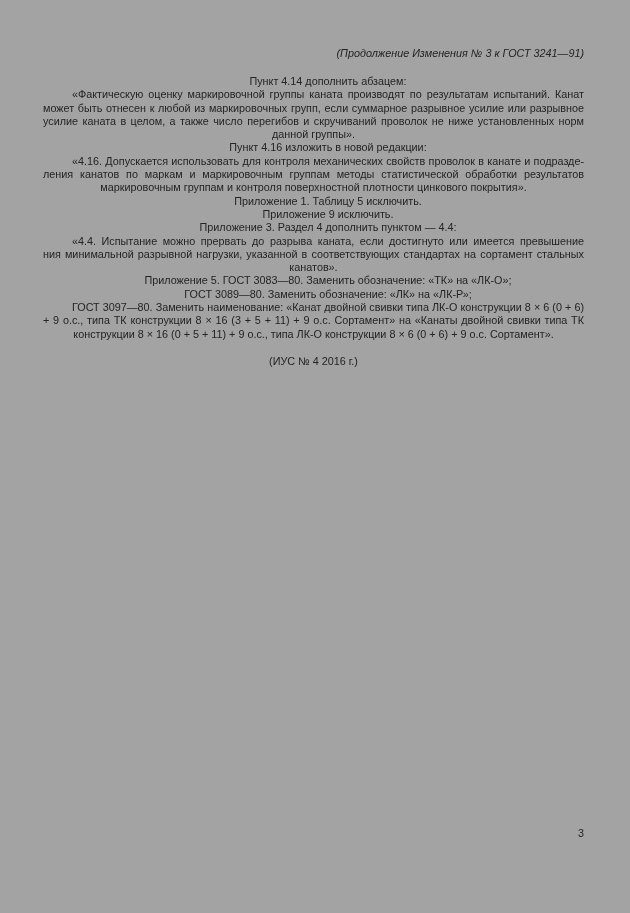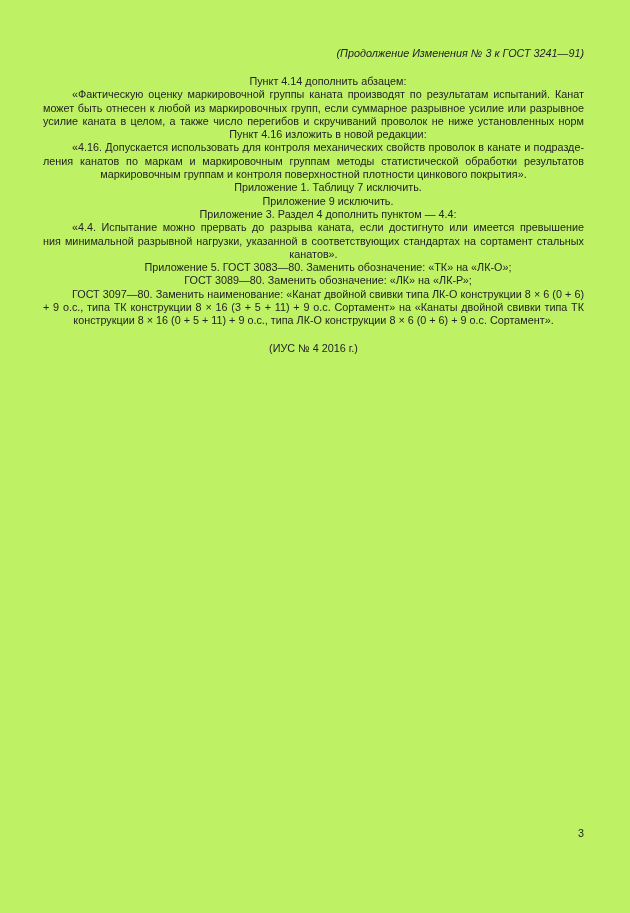--- a/index.html
+++ b/index.html
@@ -10,21 +10,21 @@
     width: 630px;
     height: 913px;
     background: #ffffff;
     position: relative;
     overflow: hidden;
     font-family: "Liberation Sans", "DejaVu Sans", sans-serif;
   }
   .page {
     position: absolute;
     inset: 0;
-    background: #bef264;
+    background: #a3a3a3;
   }
   .header-line {
     position: absolute;
     top: 47px;
     left: 43px;
     width: 541px;
     font-size: 10.8px;
     line-height: 13.3px;
     font-style: italic;
     text-align: right;
@@ -72,25 +72,26 @@
 
 <div class="page">
   <div class="header-line">(Продолжение Изменения № 3 к ГОСТ 3241—91)</div>
 
   <div class="content">
 
     <div class="doc-line indent">Пункт 4.14 дополнить абзацем:</div>
       <div class="doc-line indent stretch">«Фактическую оценку маркировочной группы каната производят по результатам испытаний. Канат</div>
       <div class="doc-line stretch">может быть отнесен к любой из маркировочных групп, если суммарное разрывное усилие или разрывное</div>
       <div class="doc-line stretch">усилие каната в целом, а также число перегибов и скручиваний проволок не ниже установленных норм для</div>
+      <div class="doc-line">данной группы».</div>
       <div class="doc-line indent">Пункт 4.16 изложить в новой редакции:</div>
       <div class="doc-line indent stretch">«4.16. Допускается использовать для контроля механических свойств проволок в канате и подразде-</div>
       <div class="doc-line stretch">ления канатов по маркам и маркировочным группам методы статистической обработки результатов испыта-</div>
       <div class="doc-line">маркировочным группам и контроля поверхностной плотности цинкового покрытия».</div>
-      <div class="doc-line indent">Приложение 1. Таблицу 7 исключить.</div>
+      <div class="doc-line indent">Приложение 1. Таблицу 5 исключить.</div>
       <div class="doc-line indent">Приложение 9 исключить.</div>
       <div class="doc-line indent">Приложение 3. Раздел 4 дополнить пунктом — 4.4:</div>
       <div class="doc-line indent stretch">«4.4. Испытание можно прервать до разрыва каната, если достигнуто или имеется превышение значе-</div>
       <div class="doc-line stretch">ния минимальной разрывной нагрузки, указанной в соответствующих стандартах на сортамент стальных</div>
       <div class="doc-line">канатов».</div>
       <div class="doc-line indent">Приложение 5. ГОСТ 3083—80. Заменить обозначение: «ТК» на «ЛК-О»;</div>
       <div class="doc-line indent">ГОСТ 3089—80. Заменить обозначение: «ЛК» на «ЛК-Р»;</div>
       <div class="doc-line indent stretch">ГОСТ 3097—80. Заменить наименование: «Канат двойной свивки типа ЛК-О конструкции 8 × 6 (0 + 6) +</div>
       <div class="doc-line stretch">+ 9 о.с., типа ТК конструкции 8 × 16 (3 + 5 + 11) + 9 о.с. Сортамент» на «Канаты двойной свивки типа ТК</div>
       <div class="doc-line">конструкции 8 × 16 (0 + 5 + 11) + 9 о.с., типа ЛК-О конструкции 8 × 6 (0 + 6) + 9 о.с. Сортамент».</div>

